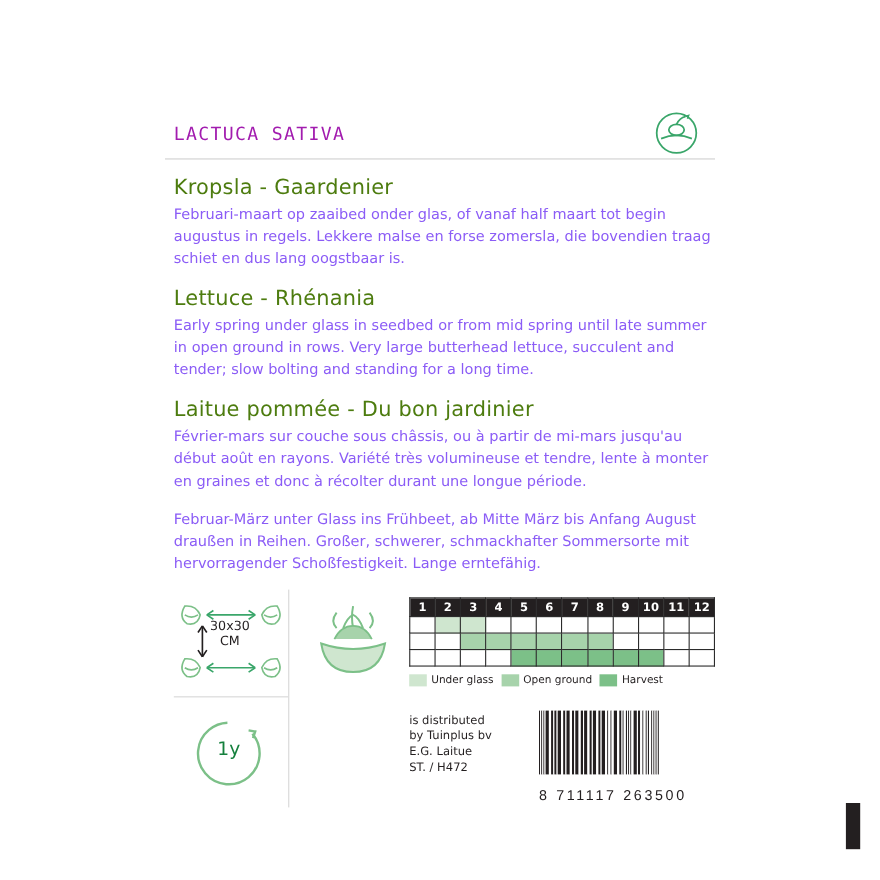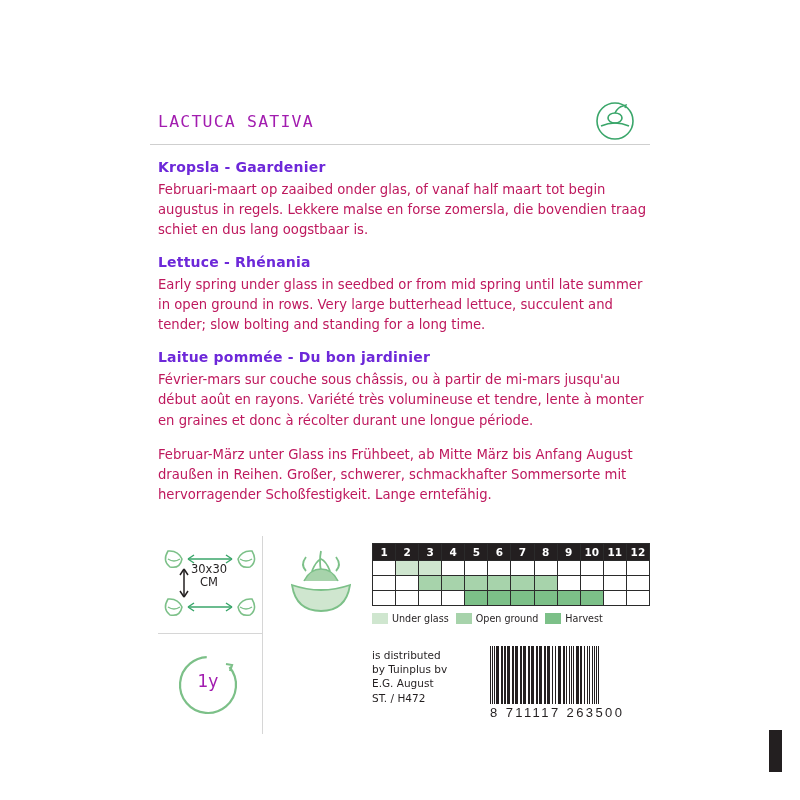--- a/index.html
+++ b/index.html
@@ -50,30 +50,30 @@
     width: 46px;
     height: 46px;
   }
 
   
   .lang-block {
     margin-top: 14px;
     padding-left: 8px;
   }
   .lang-title {
-    color: #6d28d9;
-    font-size: 14px;
-    font-weight: bold;
+    color: #4d7c0f;
+    font-size: 19px;
+    font-weight: normal;
     letter-spacing: 0.2px;
     margin-bottom: 5px;
   }
   .lang-text {
     font-size: 13.2px;
     line-height: 1.52;
-    color: #be185d;
+    color: #8b5cf6;
     max-width: 492px;
   }
 
   
   .panels {
     position: absolute;
     left: 150px;
     top: 533px;
     width: 500px;
     height: 205px;
@@ -118,21 +118,21 @@
     width: 80px;
     height: 80px;
   }
   .year-label {
     position: absolute;
     left: 18px;
     top: 138px;
     width: 80px;
     text-align: center;
     font-size: 17px;
-    color: #a21caf;
+    color: #15803d;
   }
   .icon-bowl {
     position: absolute;
     left: 128px;
     top: 8px;
     width: 86px;
     height: 86px;
   }
 
   
@@ -208,21 +208,21 @@
     display: flex;
     align-items: flex-end;
     gap: 0;
   }
   .barcode span {
     display: block;
     background: #231f20;
     height: 58px;
   }
   .barcode-num {
-    margin-top: 1px;
+    margin-top: 11px;
     font-size: 13px;
     letter-spacing: 2.4px;
     font-family: "Liberation Sans", sans-serif;
     color: #231f20;
   }
 
   .corner-mark {
     position: absolute;
     right: 18px;
     bottom: 28px;
@@ -393,21 +393,21 @@
             <span>Harvest</span>
           </div>
         </div>
     </div>
   </div>
 
   <div class="footer">
     <div class="addr" id="addr-lines">
         <div>is distributed</div>
         <div>by Tuinplus bv</div>
-        <div>E.G. August</div>
+        <div>E.G. Laitue</div>
         <div>ST. / H472</div>
       </div>
     <div class="barcode-wrap">
       <div class="barcode" id="barcode-bars">
           <span style="width: 1px; background: rgb(35, 31, 32);"></span>
           <span style="width: 1px; background: rgb(255, 255, 255);"></span>
           <span style="width: 1px; background: rgb(35, 31, 32);"></span>
           <span style="width: 1px; background: rgb(255, 255, 255);"></span>
           <span style="width: 1px; background: rgb(35, 31, 32);"></span>
           <span style="width: 1px; background: rgb(255, 255, 255);"></span>

